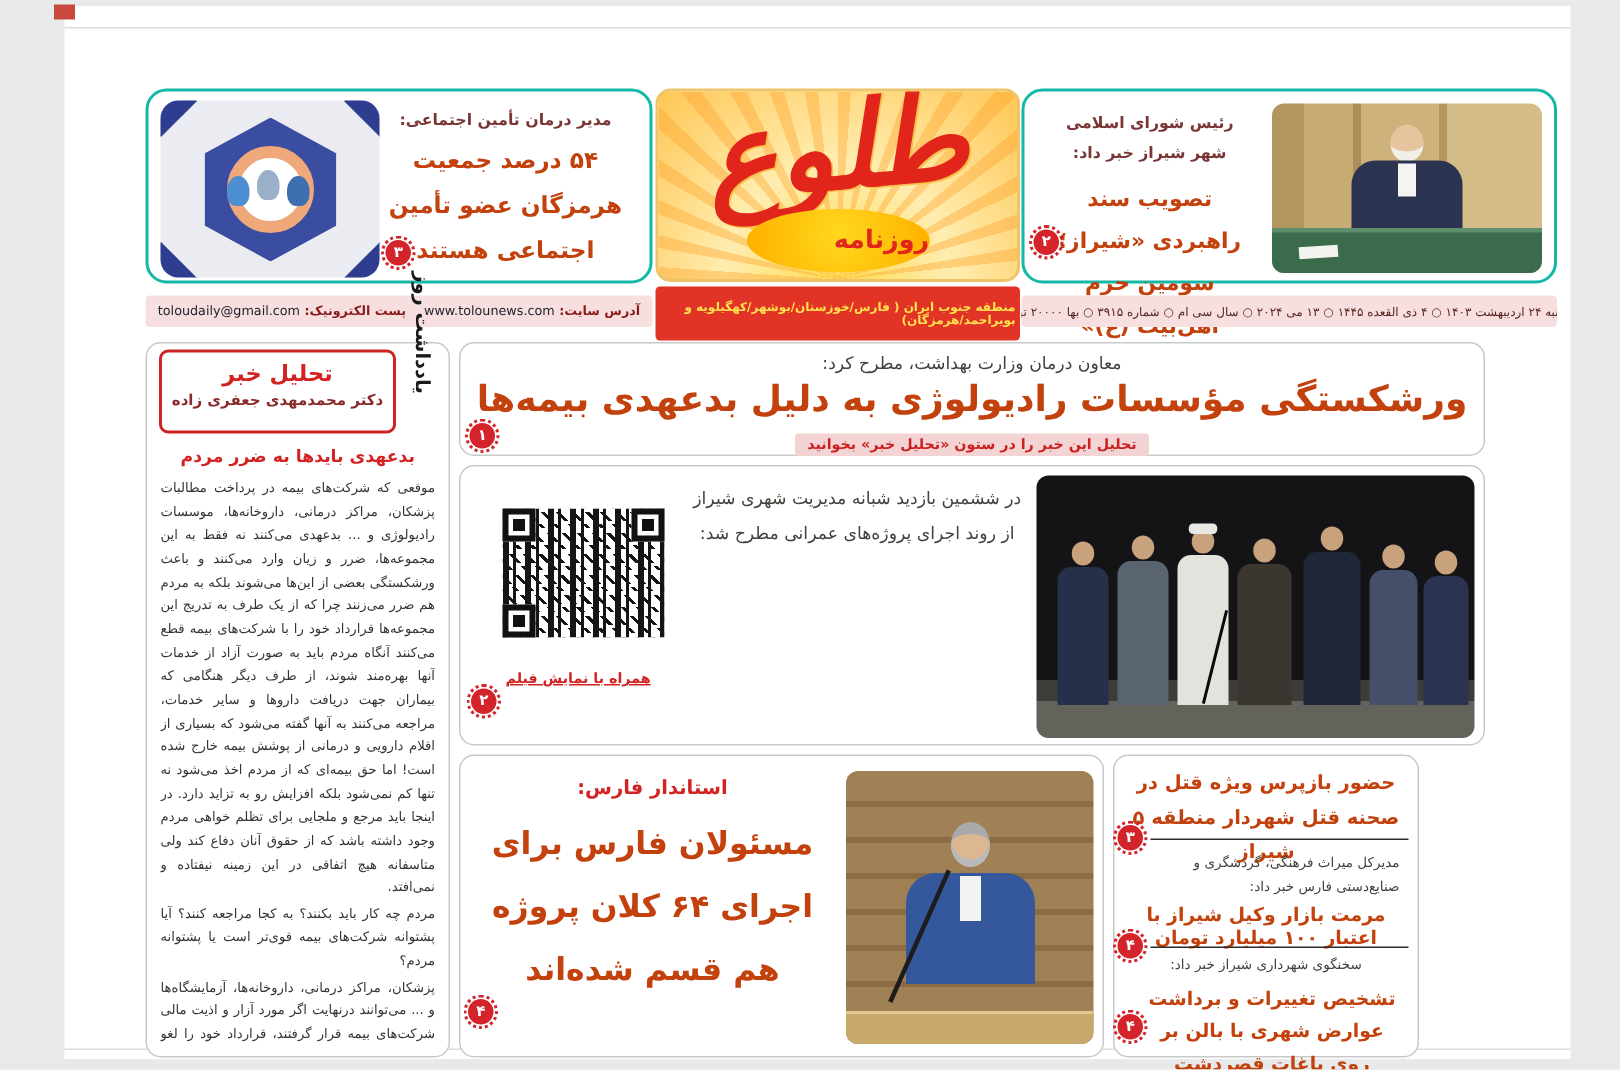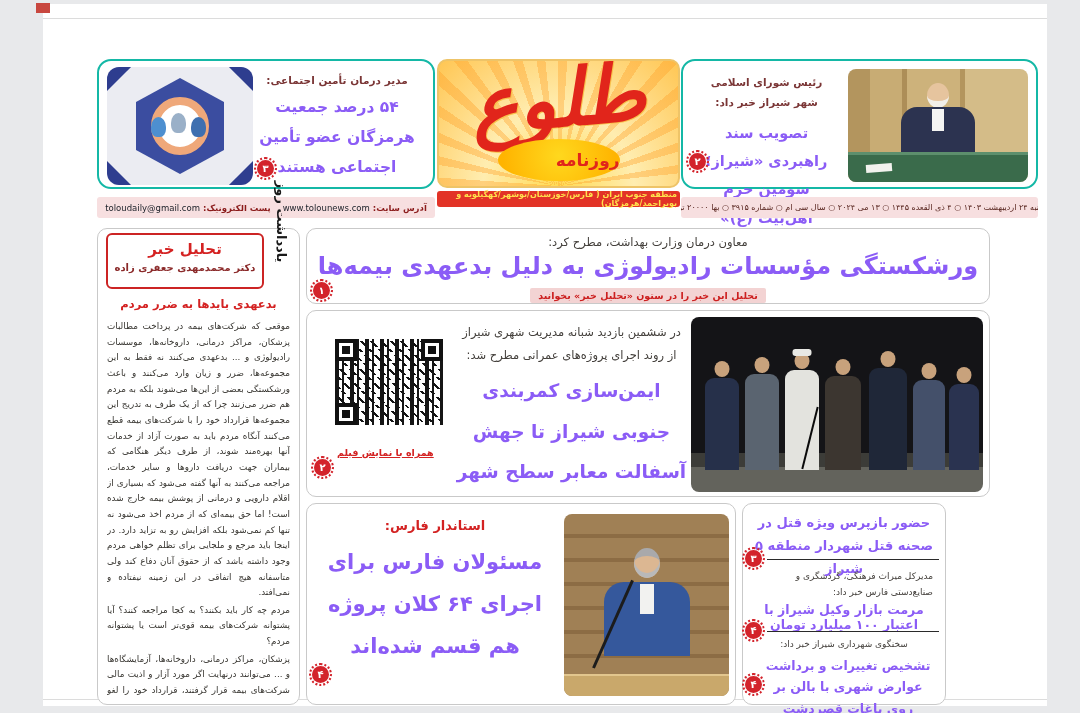--- a/index.html
+++ b/index.html
@@ -11,33 +11,33 @@
 
   .nbox { position:absolute; background:#fff; border:1px solid #c9c9c9; border-radius:10px; }
   .pinkbox { position:absolute; background:#fff; border:2px solid #14b8a6; border-radius:14px; }
 
   .badge { position:absolute; width:17px; height:17px; border-radius:50%; background:#d3232b; color:#fff;
            font-size:10px; font-weight:bold; display:flex; align-items:center; justify-content:center;
            outline:2px dotted #d3232b; outline-offset:1px; z-index:5; }
 
   .kicker { color:#7a3535; font-weight:bold; }
   .gkicker { color:#44403c; }
-  .hl { color:#8b5cf6; font-weight:bold; }
+  .hl { color:#c2410c; font-weight:bold; }
 
   
   .logo-box { position:absolute; left:437px; top:59px; width:243px; height:129px; border:2px solid #eec468; border-radius:10px; overflow:hidden;
     background: radial-gradient(ellipse at 50% 105%, #ffd94e 0%, #ffedb0 45%, #ffc653 100%); }
   .logo-rays { position:absolute; inset:0;
     background: repeating-conic-gradient(from -90deg at 50% 100%, rgba(255,160,40,.38) 0deg 4deg, rgba(255,255,255,0) 4deg 10deg); }
   .logo-word { position:absolute; top:-10px; left:0; right:0; text-align:center; font-size:78px; font-weight:bold;
     font-style:italic; color:#e1251b; transform:rotate(-5deg); text-shadow:1px 1px 0 #f8c04a; line-height:1.25; }
   .logo-sun { position:absolute; bottom:5px; left:50%; transform:translateX(-50%); width:122px; height:42px; border-radius:50%;
     background:radial-gradient(circle at 50% 40%, #ffd81e 0%, #ffb400 85%); display:flex; align-items:center; justify-content:flex-start;
     color:#e1251b; font-weight:bold; font-size:17px; }
-  .region-strip { position:absolute; left:437px; top:191px; width:243px; height:16px; background:#e23327; color:#ffe14d;
+  .region-strip { position:absolute; left:437px; top:191px; width:243px; height:36px; background:#e23327; color:#ffe14d;
     font-size:8px; font-weight:bold; display:flex; align-items:center; justify-content:center; border-radius:3px; padding:0 3px; }
   .infobar { position:absolute; top:197px; height:21px; background:#f7dfe0; display:flex; align-items:center; justify-content:center;
     font-size:8.5px; color:#58251f; border-radius:3px; white-space:nowrap; overflow:hidden; }
   .infobar .lbl { font-weight:bold; color:#8b1b1b; margin-left:3px; }
   .infobar .val { color:#20242c; direction:ltr; unicode-bidi:bidi-override; margin-left:12px; }
 
   
   .hexlogo { position:absolute; left:8px; top:6px; width:146px; height:118px; background:#ebecf2; border-radius:12px; overflow:hidden; }
   .hexlogo .tri { position:absolute; width:34px; height:34px; background:#2e3d8f; }
   .hexlogo .t1 { left:-17px; top:-17px; transform:rotate(45deg); }
@@ -190,21 +190,20 @@
       <div class="fig" style="left:54px;width:34px;height:96px;background:#5a6470"></div>
       <div class="fig cap" style="left:94px;width:34px;height:100px;background:#e3e3de"></div>
       <div class="fig" style="left:134px;width:36px;height:94px;background:#3c3630"></div>
       <div class="fig" style="left:178px;width:38px;height:102px;background:#1f2738"></div>
       <div class="fig" style="left:222px;width:32px;height:90px;background:#44506a"></div>
       <div class="fig" style="left:258px;width:30px;height:86px;background:#2a3350"></div>
       <div class="mic"></div>
     </div>
     <div style="position:absolute;left:149px;right:302px;top:10px;text-align:center">
       <div class="gkicker" style="font-size:11.5px;line-height:2">در ششمین بازدید شبانه مدیریت شهری شیراز از روند اجرای پروژه‌های عمرانی مطرح شد:</div>
-      <div class="hl" style="font-size:18.5px;line-height:2.2;margin-top:4px">ایمن‌سازی کمربندی جنوبی شیراز تا جهش آسفالت معابر سطح شهر</div>
     </div>
     <div class="qr">
       <div class="f f1"></div>
         <div class="f f2"></div>
         <div class="f f3"></div>
     </div>
     <div style="position:absolute;left:30px;top:136px;color:#d32222;font-size:9.5px;font-weight:bold;text-decoration:underline">همراه با نمایش فیلم</div>
     <div class="badge" style="left:7px;top:148px">۲</div>
   </div>
 

